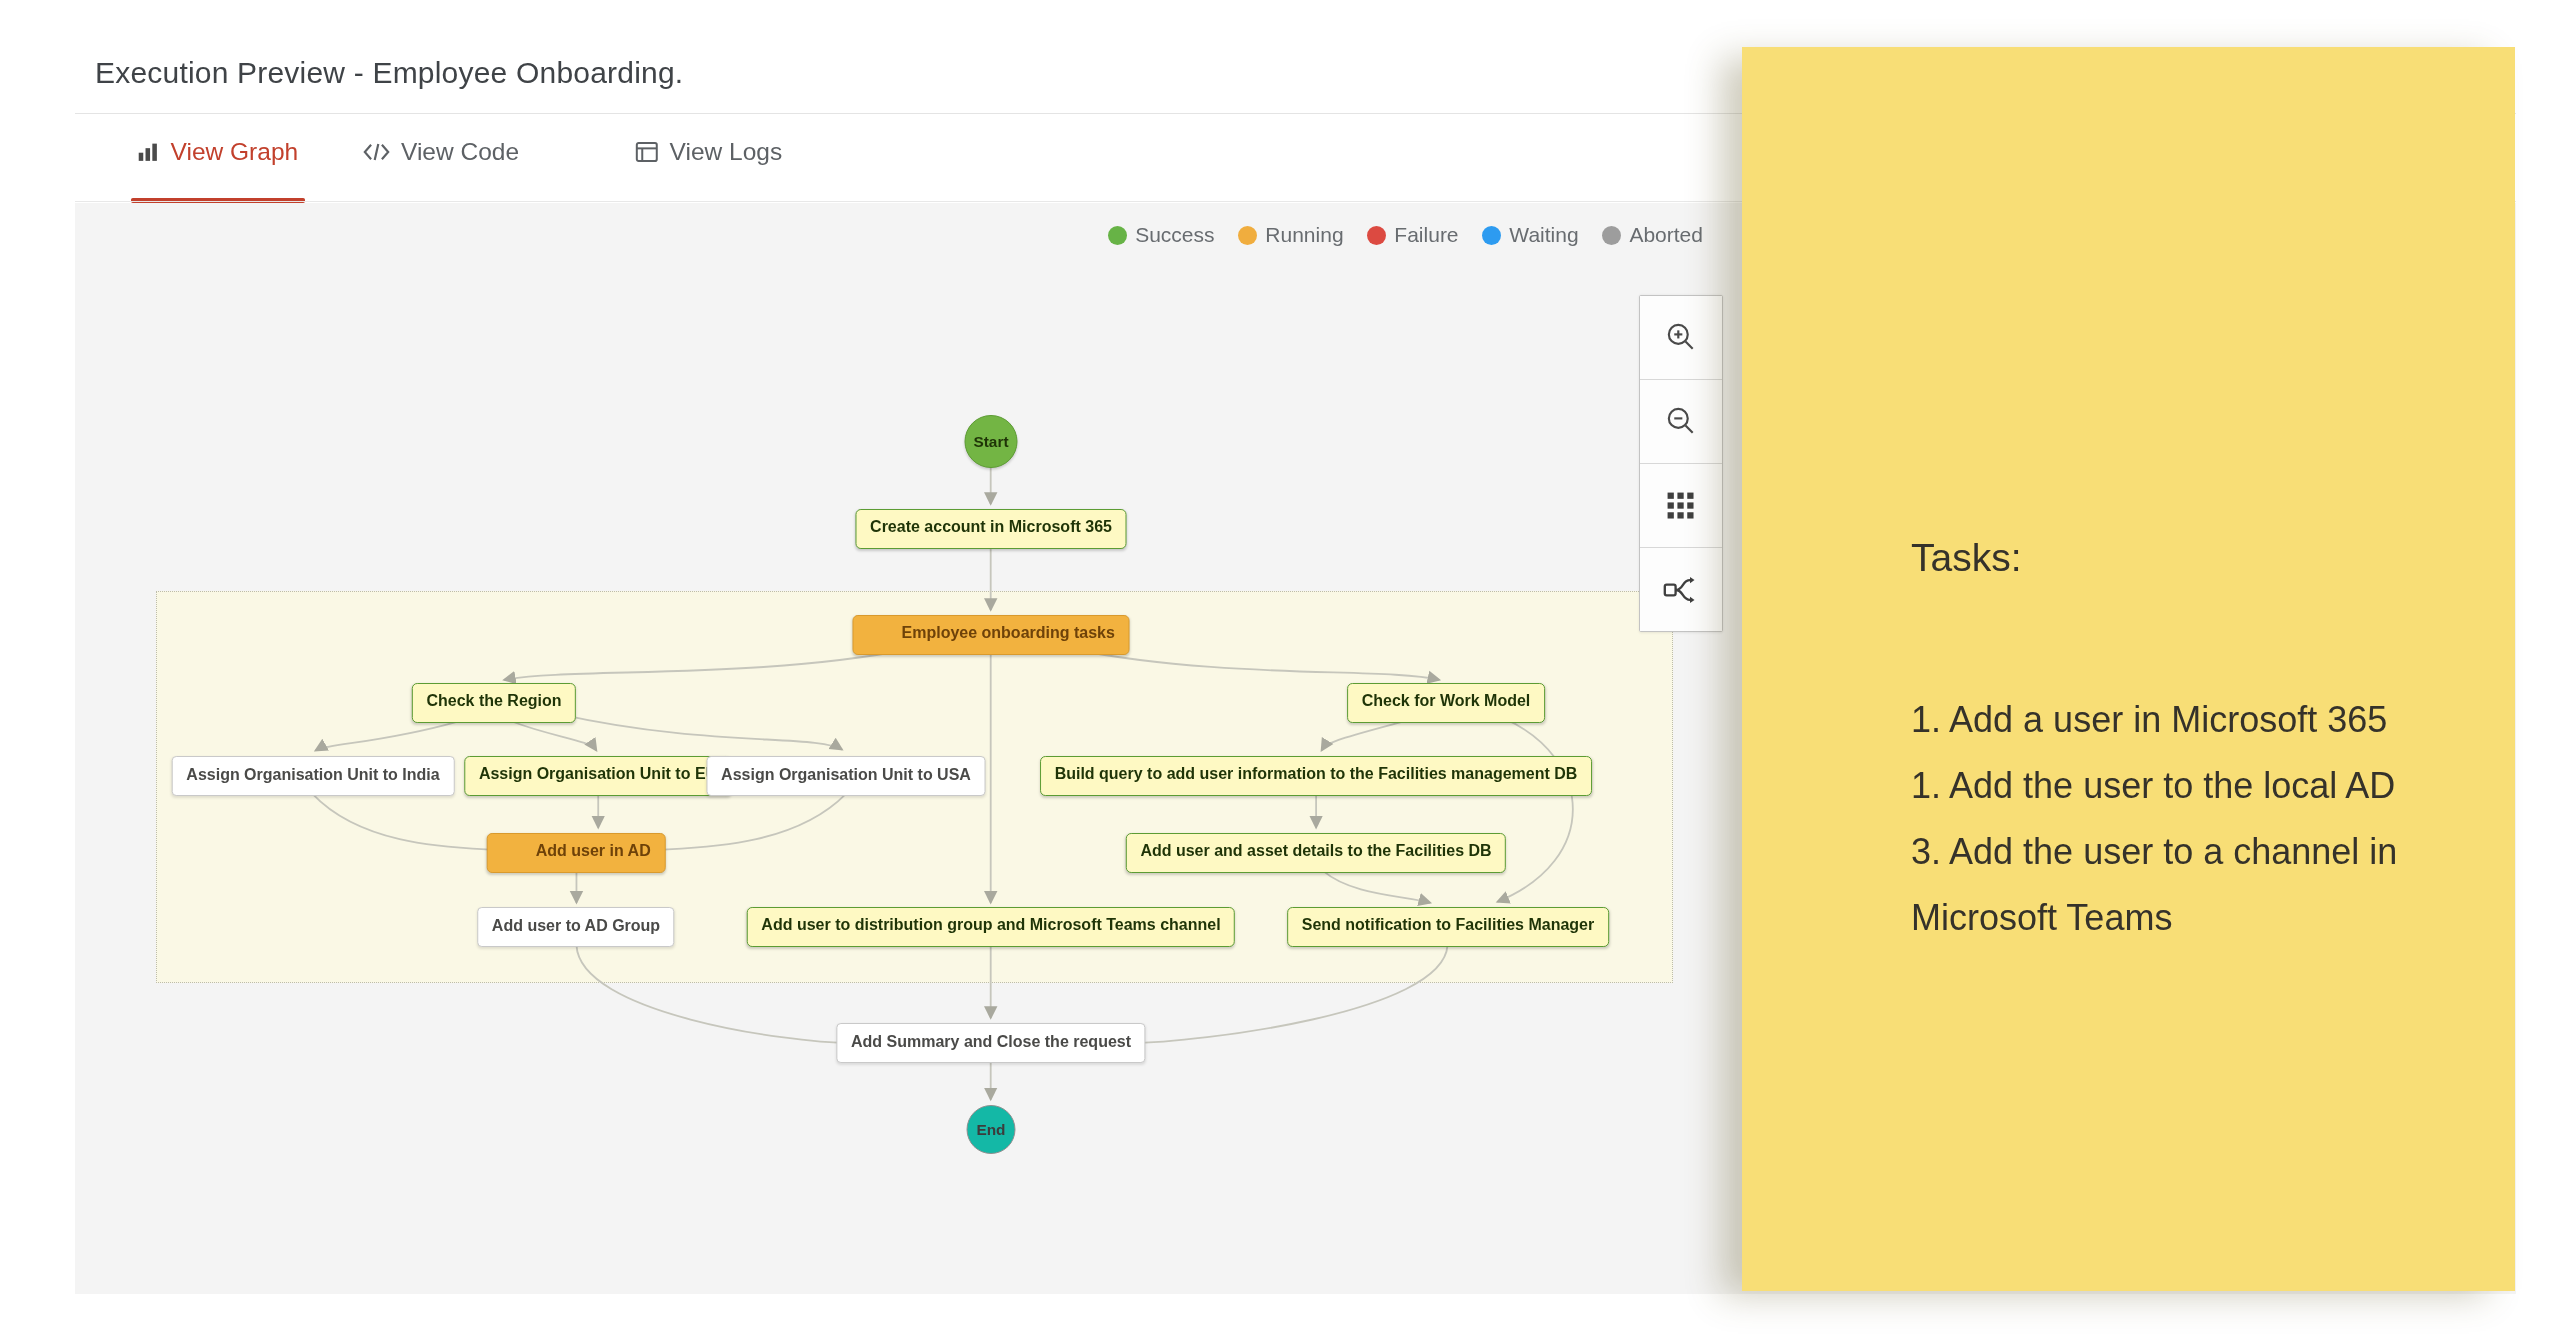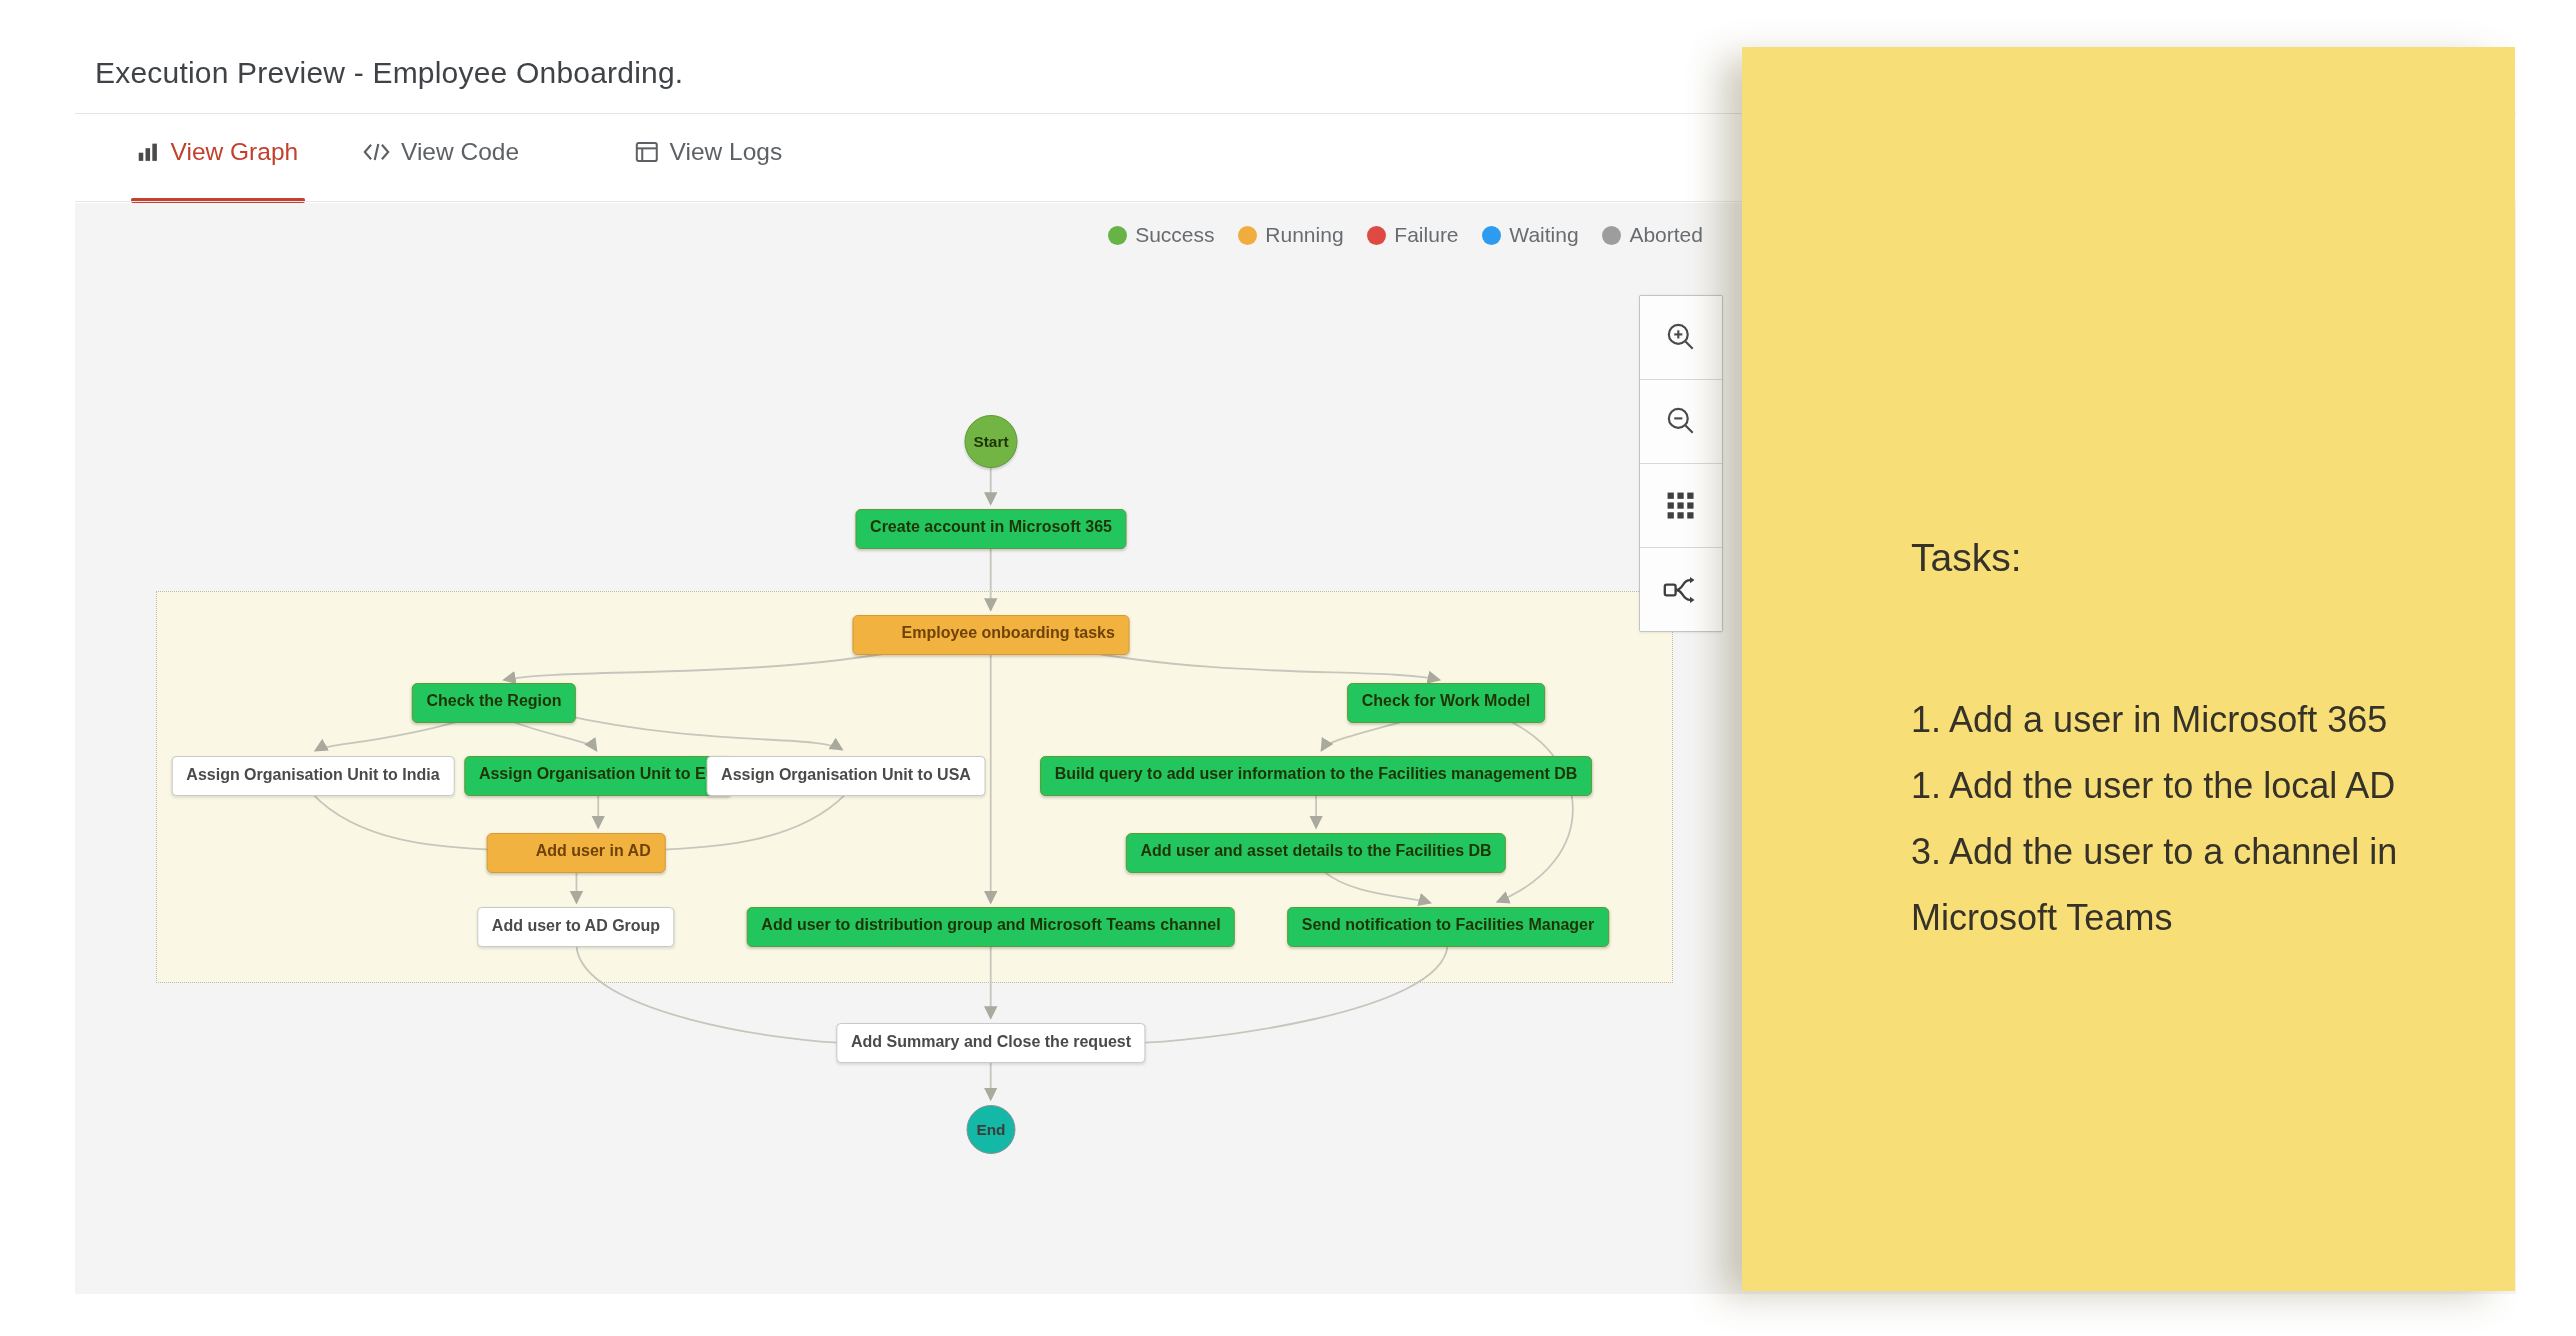--- a/index.html
+++ b/index.html
@@ -57,21 +57,21 @@
   }
   
   .edges{position:absolute;left:0;top:0;width:2576px;height:1337px;z-index:2;pointer-events:none;}
   
   .node{
     position:absolute;transform:translateX(-50%);height:38px;line-height:38px;
     padding:0 13.6px;white-space:nowrap;font-size:16px;font-weight:700;
     border-radius:5.4px;z-index:3;text-align:center;cursor:pointer;
   }
   .node.success{
-    background:#22c55e;border:1.8px solid #5c9c33;color:#1f3407;
+    background:#fef9c3;border:1.8px solid #5c9c33;color:#1f3407;
     box-shadow:0 1.8px 2.7px rgba(0,0,0,.18);line-height:34px;
   }
   .node.running{
     background:#f2b23f;border:1.8px solid #d99a2d;color:#6e4209;
     box-shadow:0 1.8px 2.7px rgba(0,0,0,.18);line-height:34px;padding-left:48px;
   }
   .node.none{
     background:#ffffff;border:0.9px solid #c9c9c9;color:#4a4a48;font-weight:600;
     box-shadow:0 1.8px 2.7px rgba(0,0,0,.10);line-height:36px;border-radius:4.5px;
   }
@@ -246,21 +246,21 @@
 <div class="node success" style="left:991px;top:509px;">Create account in Microsoft 365</div>
 <div class="node running" style="left:991px;top:615px;">Employee onboarding tasks</div>
 <div class="node success" style="left:494px;top:683px;">Check the Region</div>
 <div class="node none" style="left:313px;top:756px;">Assign Organisation Unit to India</div>
 <div class="node success" style="left:598px;top:756px;">Assign Organisation Unit to EU</div>
 <div class="node none" style="left:846px;top:756px;">Assign Organisation Unit to USA</div>
 <div class="node running" style="left:576px;top:833px;">Add user in AD</div>
 <div class="node none" style="left:576px;top:907px;">Add user to AD Group</div>
 <div class="node success" style="left:1446px;top:683px;">Check for Work Model</div>
 <div class="node success" style="left:1316px;top:756px;">Build query to add user information to the Facilities management DB</div>
-<div class="node success" style="left:1316px;top:833px;border-radius:6px;">Add user and asset details to the Facilities DB</div>
+<div class="node success" style="left:1316px;top:833px;">Add user and asset details to the Facilities DB</div>
 <div class="node success" style="left:991px;top:907px;">Add user to distribution group and Microsoft Teams channel</div>
 <div class="node success" style="left:1448px;top:907px;">Send notification to Facilities Manager</div>
 <div class="node none" style="left:991px;top:1023px;">Add Summary and Close the request</div>
 <div class="terminal end" style="left:991px;top:1105px;">
   <span>End</span>
 </div>
 
 <div class="sticky-note">
   <div class="note-heading">Tasks:</div>
   <div class="note-item">1. Add a user in Microsoft 365</div>

